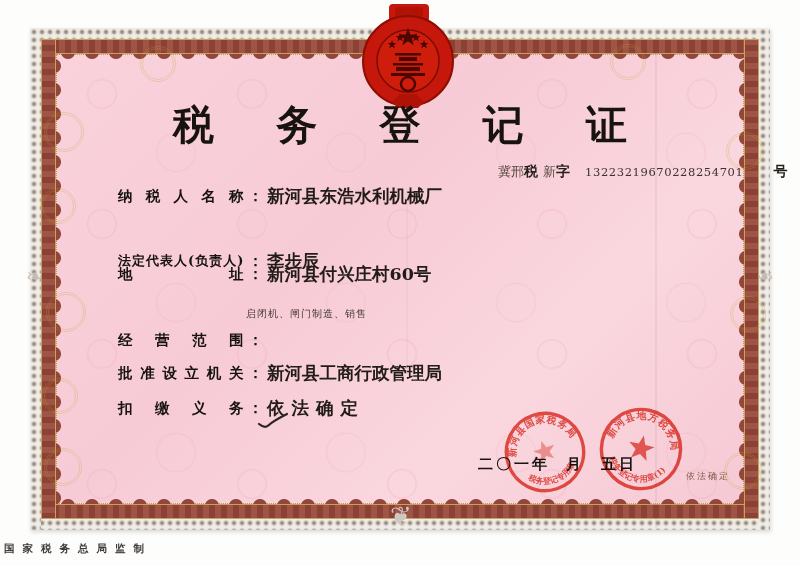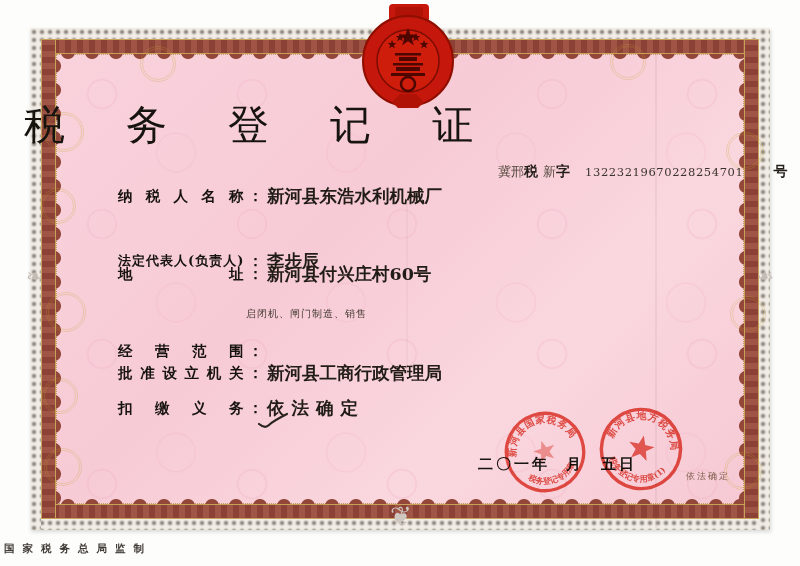--- a/index.html
+++ b/index.html
@@ -39,22 +39,22 @@
     background-size:9px 24px;background-repeat:repeat-y;}
   .inner{position:absolute;left:26px;top:26px;right:26px;bottom:26px;
     border:1px dotted #c09a62;
     background:
       radial-gradient(circle at 30% 30%, rgba(236,168,188,0) 13px, rgba(236,168,188,.30) 14px, rgba(236,168,188,0) 16px),
       radial-gradient(circle at 70% 65%, rgba(236,168,188,0) 18px, rgba(236,168,188,.22) 19px, rgba(236,168,188,0) 21px),
       linear-gradient(135deg,#f9d2dc 0%,#f7cbd6 40%,#fad7df 70%,#f6c9d4 100%);
     background-size:150px 130px,170px 150px,100% 100%;}
   .crest{position:absolute;color:#c4bdb5;font-size:20px;line-height:1;}
   
-  .title{position:absolute;left:0;right:0;top:98px;color:#17140f;
-         font-size:41px;font-weight:normal;letter-spacing:24px;padding-left:24px;}
+  .title{position:absolute;left:0;right:0;top:98px;text-align:center;color:#17140f;
+         font-size:41px;font-weight:bold;letter-spacing:24px;padding-left:24px;}
   .serial{position:absolute;left:498px;top:161px;color:#3a332c;white-space:nowrap;}
   .serial .sm{font-size:13px;color:#55493e;}
   .serial .bg{font-size:14px;font-weight:bold;color:#241f19;}
   .serial .num{font-size:11.5px;letter-spacing:.6px;margin-left:15px;}
   .serial .suf{font-size:14px;font-weight:bold;margin-left:30px;color:#241f19;}
   .row{position:absolute;left:118px;white-space:nowrap;color:#17140f;}
   .lbl{display:inline-block;width:126px;font-size:14.5px;font-weight:bold;
        text-align:justify;text-align-last:justify;vertical-align:middle;letter-spacing:.5px;}
   .colon{font-size:15px;font-weight:bold;margin:0 4px 0 4px;vertical-align:middle;}
   .val{font-size:17.5px;font-weight:bold;vertical-align:middle;color:#211c16;}
@@ -142,21 +142,21 @@
   <div class="row" style="top:184px;">
     <span class="lbl">纳税人名称</span><span class="colon">：</span><span class="val">新河县东浩水利机械厂</span>
   </div>
   <div class="row" style="top:219px;margin-top:30px;">
     <span class="lbl" style="font-size:13px;">法定代表人(负责人)</span><span class="colon">：</span><span class="val">李步辰</span>
   </div>
   <div class="row" style="top:262px;">
     <span class="lbl">地址</span><span class="colon">：</span><span class="val">新河县付兴庄村60号</span>
   </div>
   <div class="note">启闭机、闸门制造、销售</div>
-  <div class="row" style="top:341px;font-family:Liberation Mono, monospace;">
+  <div class="row" style="top:330px;font-family:Liberation Mono, monospace;">
     <span class="lbl">经营范围</span><span class="colon">：</span><span class="val"></span>
   </div>
   <div class="row" style="top:361px;">
     <span class="lbl">批准设立机关</span><span class="colon">：</span><span class="val">新河县工商行政管理局</span>
   </div>
   <div class="row" style="top:396px;">
     <span class="lbl">扣缴义务</span><span class="colon">：</span><span class="val spaced">依法确定</span>
   </div>
 
   <svg class="check" width="34" height="20" viewBox="0 0 34 20">

